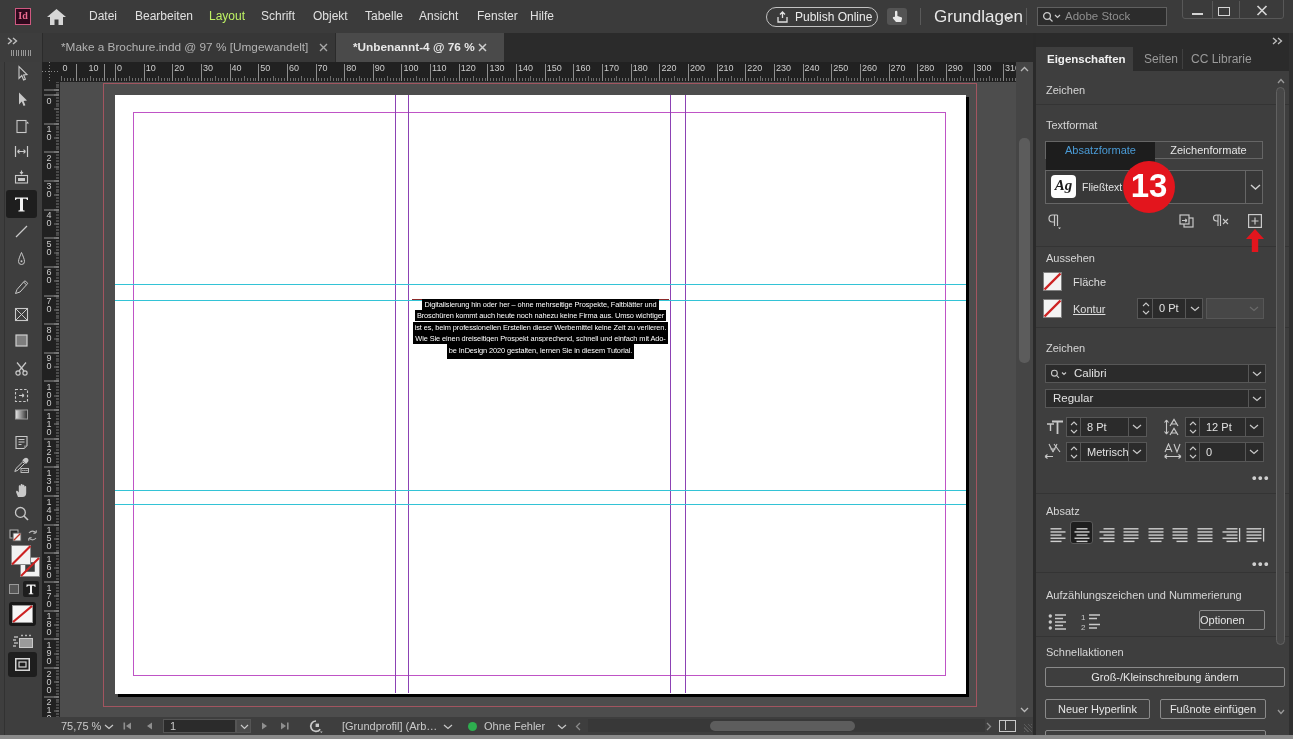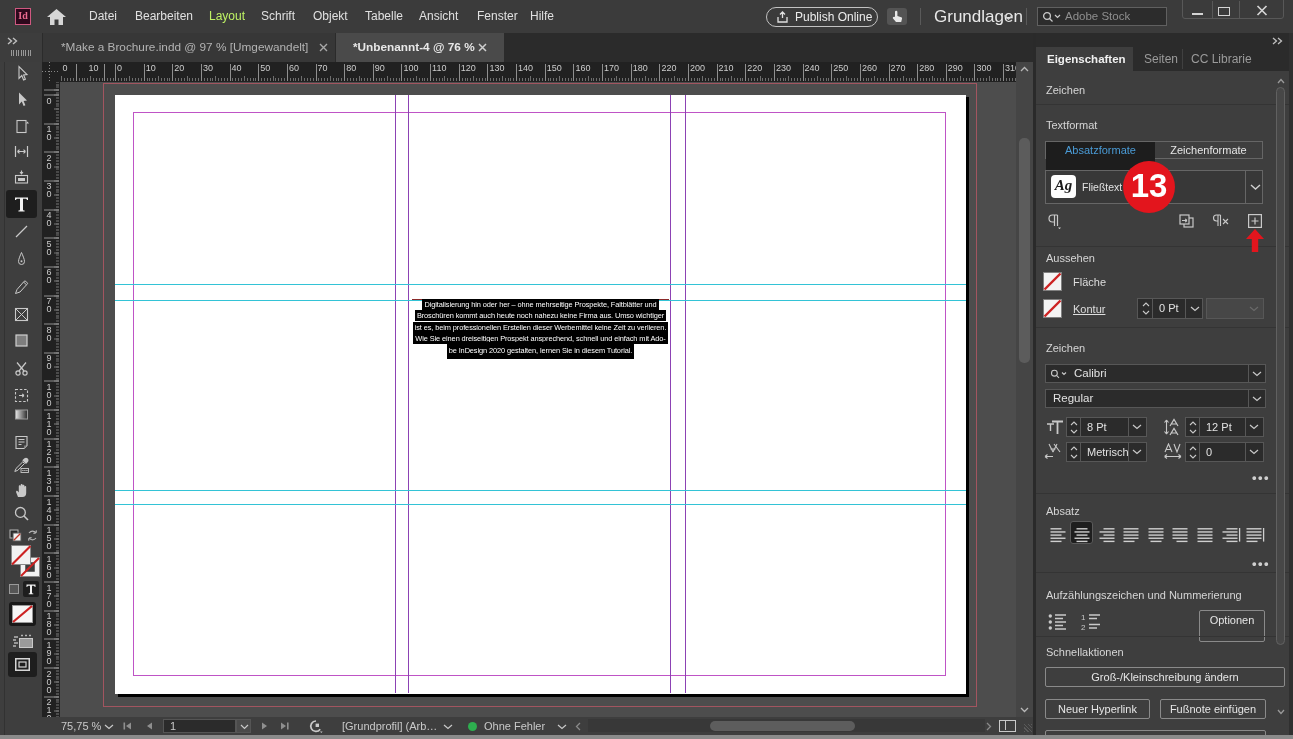--- a/index.html
+++ b/index.html
@@ -619,21 +619,21 @@
   <circle cx="2.3" cy="3" r="1.7" fill="#c9c9c9"></circle>
         <circle cx="2.3" cy="9" r="1.7" fill="#c9c9c9"></circle>
         <circle cx="2.3" cy="15" r="1.7" fill="#c9c9c9"></circle>
   <path d="M7 2 H18 M7 5.5 H15 M7 9 H18 M7 12.5 H15 M7 16 H18" stroke="#c9c9c9" stroke-width="1.3"></path>
 </svg>
 <svg class="abs" style="left:45px;top:580px;" width="20" height="17" viewBox="0 0 20 17">
   <text x="0" y="6.5" fill="#c9c9c9" font-size="8" font-family="Liberation Sans">1</text>
   <text x="0" y="16.5" fill="#c9c9c9" font-size="8" font-family="Liberation Sans">2</text>
   <path d="M8 2 H19 M8 5.5 H16 M8 11.5 H19 M8 15 H16" stroke="#c9c9c9" stroke-width="1.3"></path>
 </svg>
-<div class="abs" style="left:163px;top:577px;width:66px;height:32px;border:1px solid #8a8a8a;border-radius:2px;color:#e6e6e6;font-size:11px;line-height:18px;text-align:center;">Optionen</div>
+<div class="abs" style="left:163px;top:577px;width:66px;height:20px;border:1px solid #8a8a8a;border-radius:2px;color:#e6e6e6;font-size:11px;line-height:18px;text-align:left;">Optionen</div>
 <div class="abs" style="left:0;top:603px;width:257px;height:1px;background:#343434;"></div>
       <span class="abs" style="left:10px;top:613px;color:#d6d6d6;font-size:11px;">Schnellaktionen</span>
       <div class="abs" style="left:9px;top:634px;width:240px;height:20px;border:1px solid #8a8a8a;border-radius:2px;color:#e6e6e6;font-size:11px;line-height:18px;text-align:center;">Groß-/Kleinschreibung ändern</div>
       <div class="abs" style="left:9px;top:666px;width:105px;height:20px;border:1px solid #8a8a8a;border-radius:2px;color:#e6e6e6;font-size:11px;line-height:18px;text-align:center;">Neuer Hyperlink</div>
       <div class="abs" style="left:124px;top:666px;width:106px;height:20px;border:1px solid #8a8a8a;border-radius:2px;color:#e6e6e6;font-size:11px;line-height:18px;text-align:center;">Fußnote einfügen</div>
       <div class="abs" style="left:9px;top:697px;width:221px;height:10px;border:1px solid #8a8a8a;border-radius:2px;"></div>
 <div class="abs" style="left:239px;top:38px;width:11px;height:664px;">
   <svg class="abs" style="left:1.5px;top:7px;" width="8" height="6" viewBox="0 0 8 6">
           <path d="M1 5 L4 1.5 L7 5" stroke="#9a9a9a" stroke-width="1.3" fill="none"></path>
         </svg>

